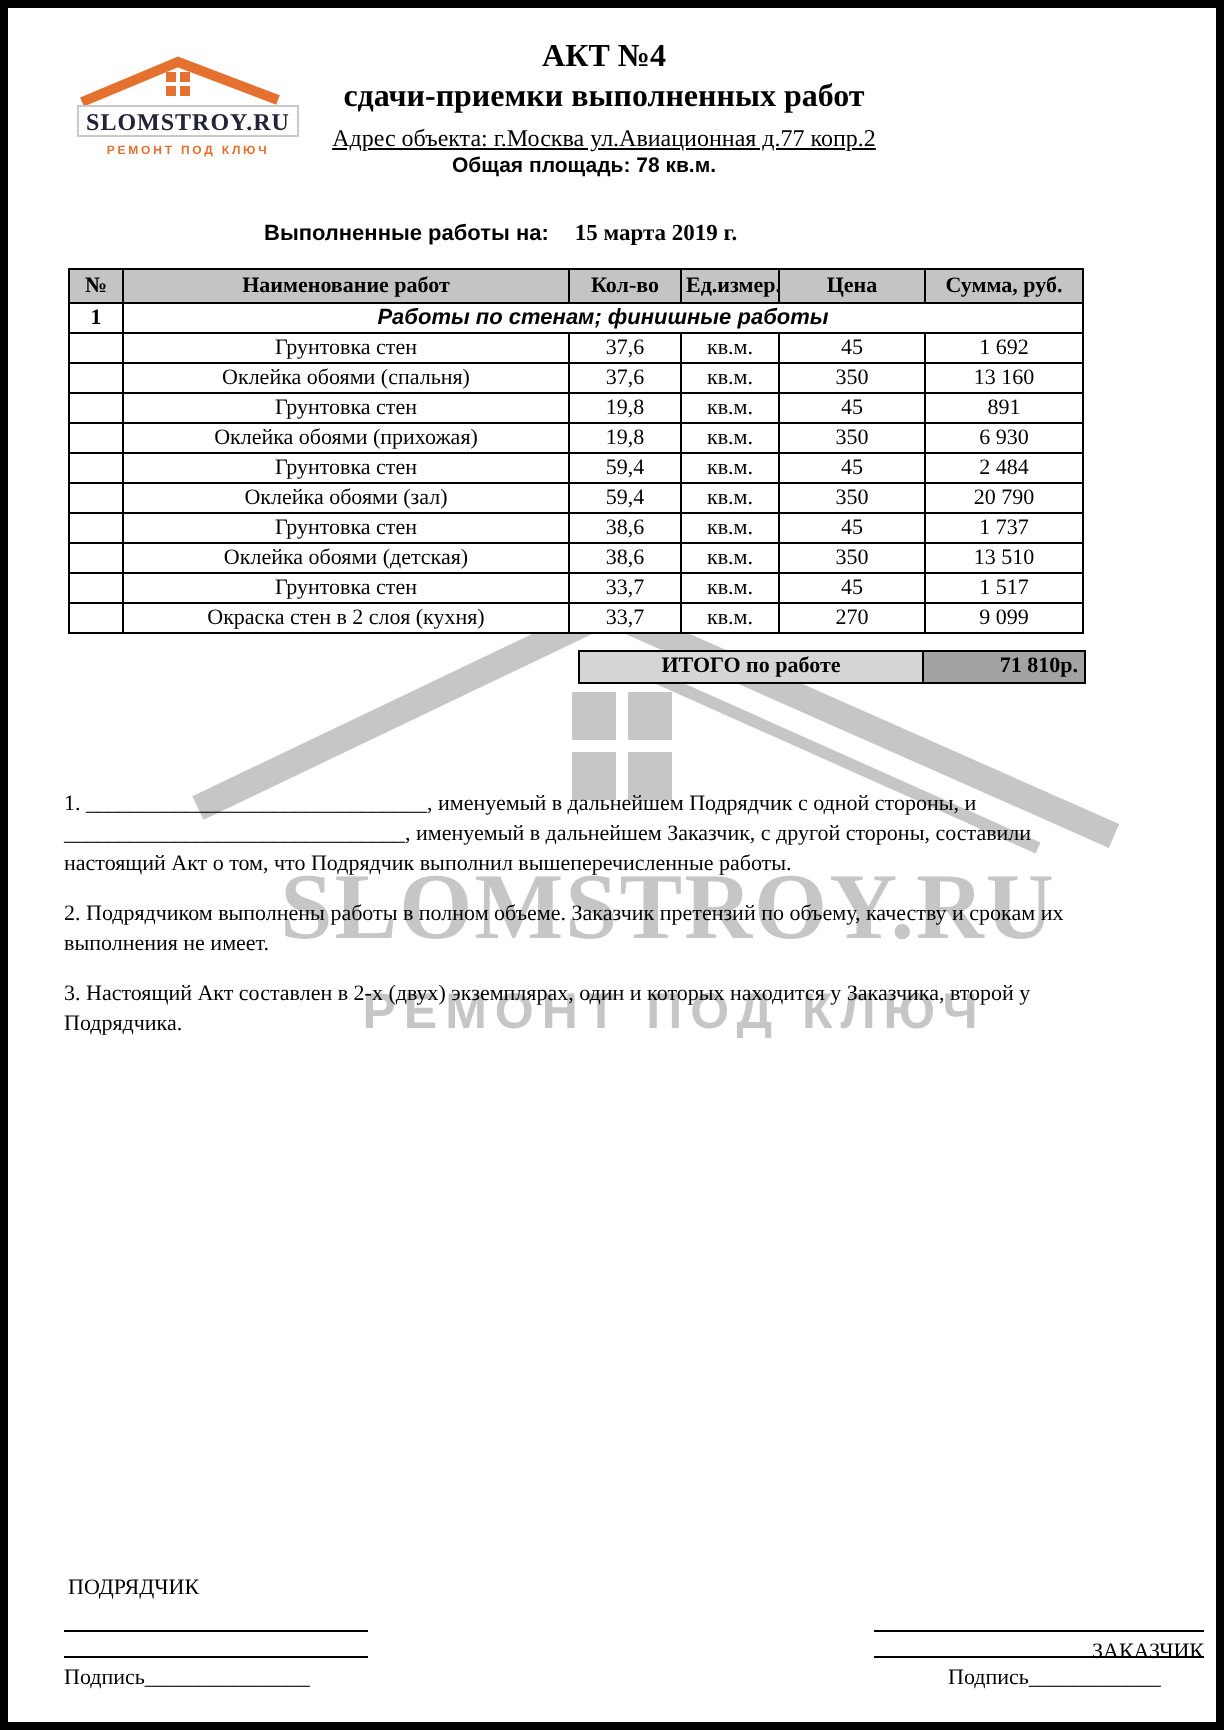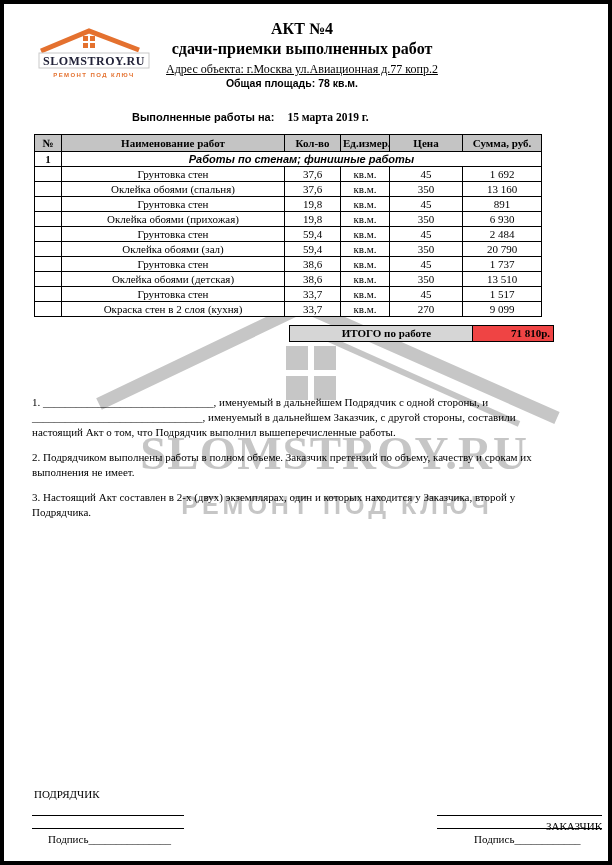--- a/index.html
+++ b/index.html
@@ -33,41 +33,41 @@
   td.c-unit{font-size:9.5px;margin-top:26px;}
   tr.section-row td{font-weight:bold;}
   td.section-title{
     text-align:left;padding-left:4px;
     font-family:"Liberation Sans",sans-serif;font-style:italic;font-size:11px;
   }
   
   .totals{position:absolute;top:321px;left:285px;display:flex;z-index:2;}
   .total-label{
     width:171px;height:15px;line-height:15px;background:#d6d6d6;border:1px solid #000;
-    font-size:11px;font-weight:bold;text-align:center;padding-left:11px;
+    font-size:11px;font-weight:bold;text-align:center;
   }
   .total-value{
-    width:77px;height:15px;line-height:15px;background:#ef4444;border:1px solid #000;border-left:none;
+    width:77px;height:15px;line-height:15px;background:#a3a3a3;border:1px solid #000;border-left:none;
     font-size:11px;font-weight:bold;text-align:right;padding-right:3px;
   }
   
   .terms{position:absolute;top:391px;left:28px;width:562px;z-index:2;}
   .terms .para{margin:0 0 10px 0;}
   .terms .tline{font-size:11px;line-height:15px;white-space:nowrap;}
   
   .watermark{position:absolute;top:280px;left:85px;z-index:1;}
   
   .contractor-label{position:absolute;left:30px;top:784px;font-size:11px;z-index:2;}
   .customer-label{position:absolute;left:430px;top:816px;width:168px;text-align:right;font-size:11px;z-index:2;}
   .sig-line{position:absolute;border-top:1px solid #000;height:0;z-index:2;}
   .sl1{left:28px;top:811px;width:152px;}
   .sl2{left:28px;top:824px;width:152px;}
   .sr1{left:433px;top:811px;width:165px;}
   .sr2{left:433px;top:824px;width:165px;}
-  .sig-label-left{position:absolute;left:44px;top:829px;font-size:11px;z-index:2;}
+  .sig-label-left{position:absolute;left:28px;top:829px;font-size:11px;z-index:2;}
   .sig-label-right{position:absolute;left:470px;top:829px;font-size:11px;z-index:2;}
 </style>
 </head>
 <body>
 
 <div class="page">
 
   <svg class="watermark" width="490" height="245" viewBox="0 0 490 245">
     <path d="M10 120 L215 22 L468 134" fill="none" stroke="#c6c6c6" stroke-width="13"></path>
     <path d="M215 44 L430 140" fill="none" stroke="#c6c6c6" stroke-width="6"></path>

